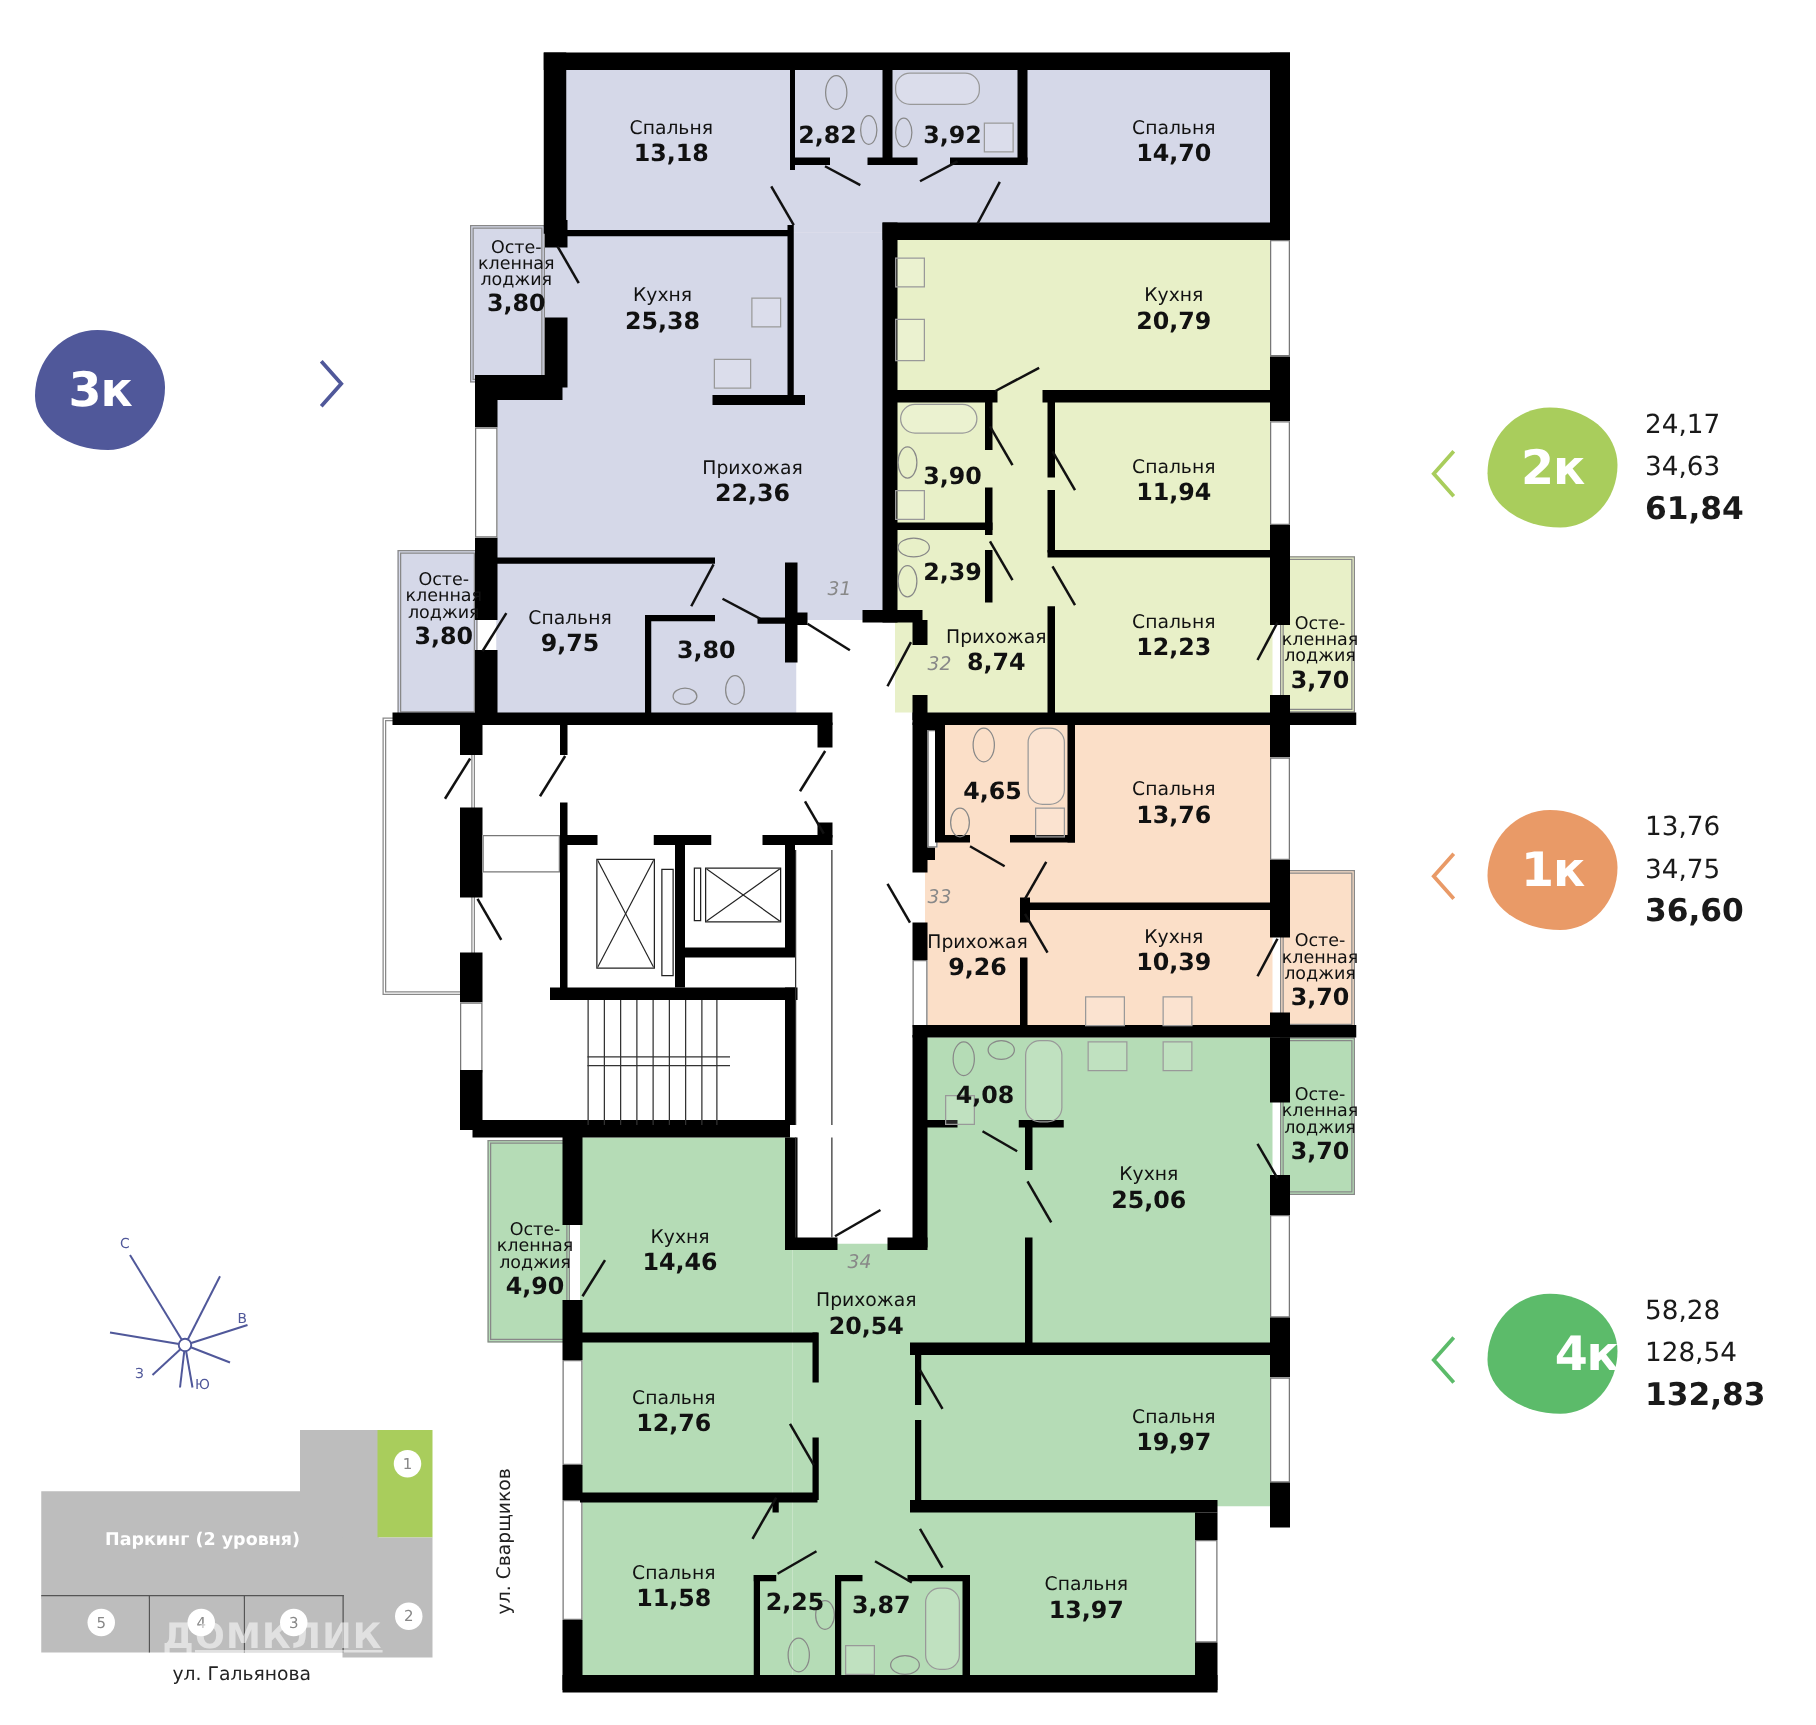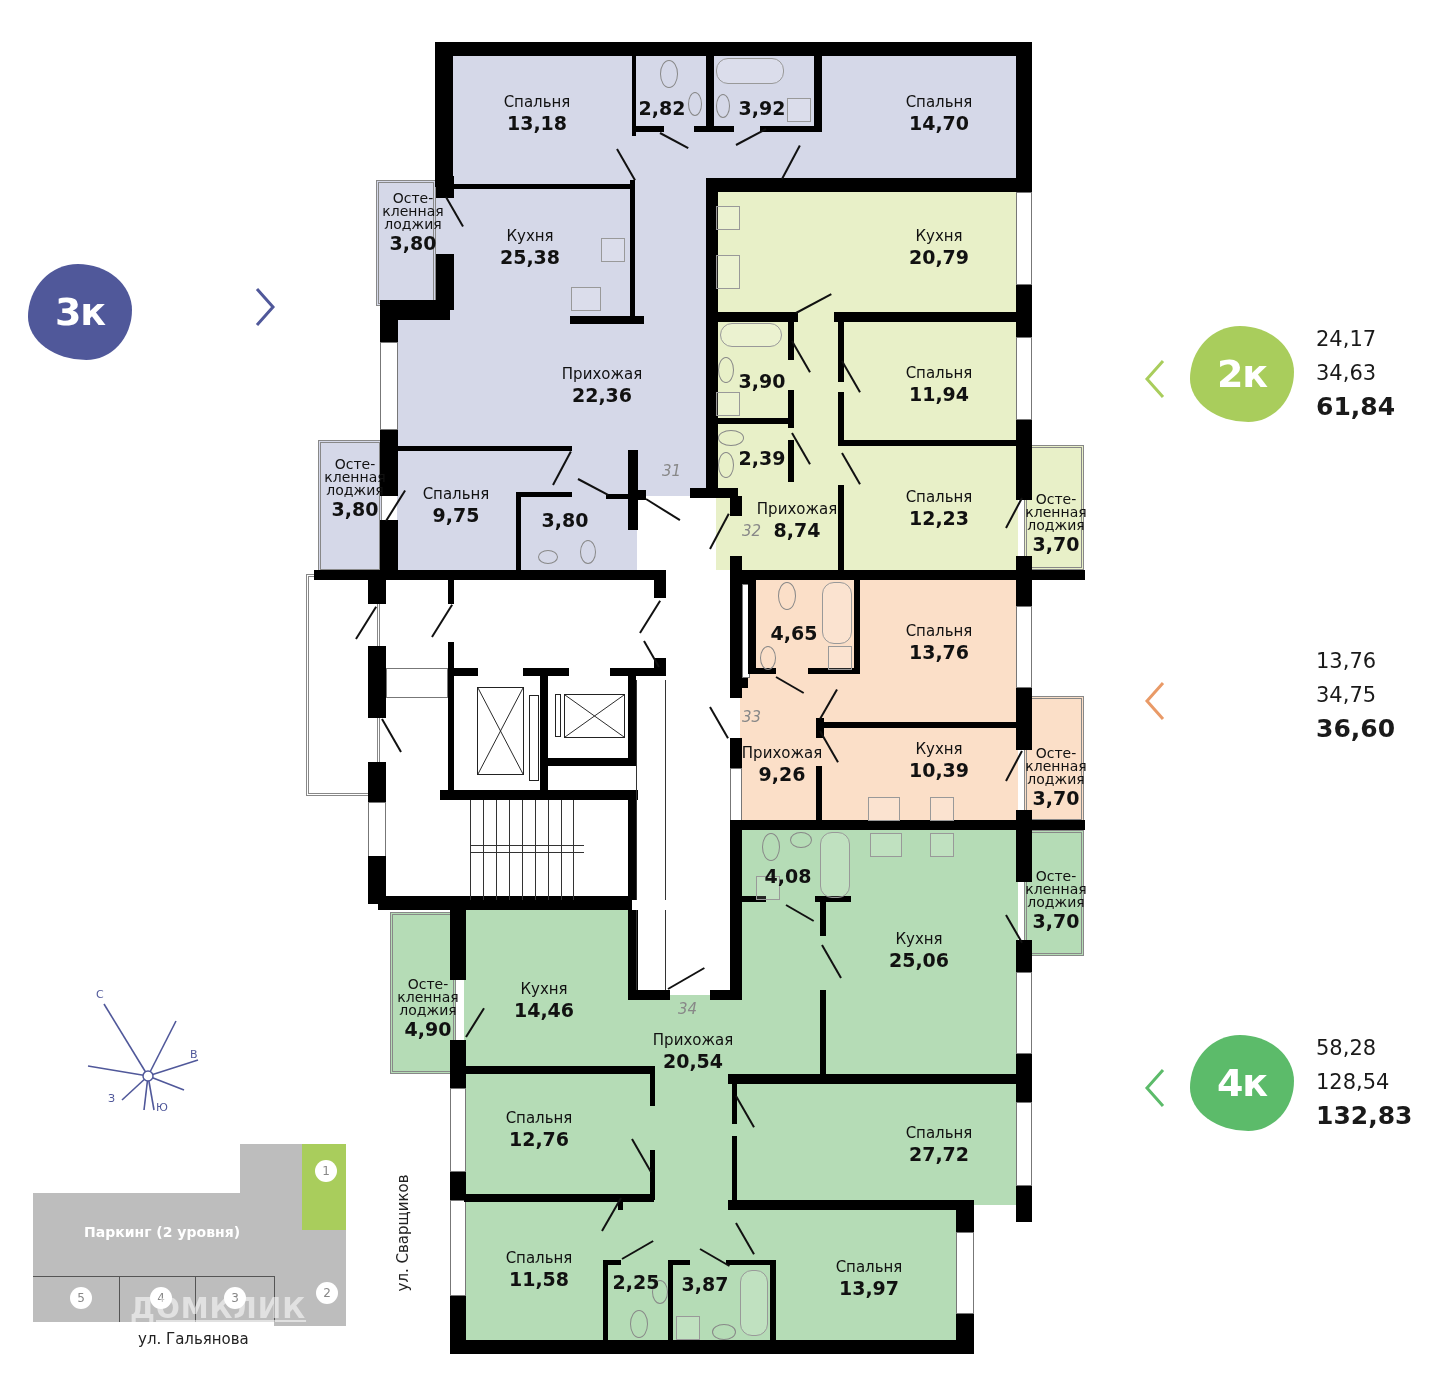--- a/index.html
+++ b/index.html
@@ -62,34 +62,38 @@
     <div class="total">61,84</div>
   </div>
 </div>
 
 <div class="legend" style="left:1142px;top:648px;width:280px;height:100px;">
   <div class="chev" style="left:2px;top:32px;">
     <svg width="22" height="42" viewBox="0 0 22 42">
         <polyline points="19,3 3,21 19,39" fill="none" stroke="#e99a67" stroke-width="3"></polyline>
       </svg>
   </div>
+  <div class="blob" style="left:48px;top:0;">
+    <div class="shape" style="background:#e99a67;"></div>
+    <span>1к</span>
+  </div>
   <div class="nums" style="left:174px;top:-4px;">
     <div>13,76</div>
     <div>34,75</div>
     <div class="total">36,60</div>
   </div>
 </div>
 
 <div class="legend" style="left:1142px;top:1035px;width:290px;height:100px;">
   <div class="chev" style="left:2px;top:32px;">
     <svg width="22" height="42" viewBox="0 0 22 42">
         <polyline points="19,3 3,21 19,39" fill="none" stroke="#5cbb6a" stroke-width="3"></polyline>
       </svg>
   </div>
-  <div class="blob" style="left:48px;top:0;">
+  <div class="blob" style="left:48px;top:0;justify-content:flex-end;">
     <div class="shape" style="background:#5cbb6a;"></div>
     <span>4к</span>
   </div>
   <div class="nums" style="left:174px;top:-4px;">
     <div>58,28</div>
     <div>128,54</div>
     <div class="total">132,83</div>
   </div>
 </div>
 
@@ -416,21 +420,21 @@
   <div class="lbl" style="left:919px;top:931px;"><span>Кухня</span><span class="a">25,06</span></div>
   <div class="lbl" style="left:1056px;top:870px;font-size:14px;line-height:13px;"><span style="white-space:pre-line;">Осте-
 кленная
 лоджия</span><span class="a">3,70</span></div>
   <div class="lbl" style="left:428px;top:978px;font-size:14px;line-height:13px;"><span style="white-space:pre-line;">Осте-
 кленная
 лоджия</span><span class="a">4,90</span></div>
   <div class="lbl" style="left:544px;top:981px;"><span>Кухня</span><span class="a">14,46</span></div>
   <div class="lbl" style="left:693px;top:1032px;"><span>Прихожая</span><span class="a">20,54</span></div>
   <div class="lbl" style="left:539px;top:1110px;"><span>Спальня</span><span class="a">12,76</span></div>
-  <div class="lbl" style="left:939px;top:1125px;"><span>Спальня</span><span class="a">27,72</span></div>
+  <div class="lbl" style="left:939px;top:1125px;"><span>Спальня</span><span class="a">19,97</span></div>
   <div class="lbl" style="left:539px;top:1250px;"><span>Спальня</span><span class="a">11,58</span></div>
   <div class="lbl" style="left:636px;top:1270px;">
       <span class="a">2,25</span>
     </div>
   <div class="lbl" style="left:705px;top:1272px;">
       <span class="a">3,87</span>
     </div>
   <div class="lbl" style="left:869px;top:1259px;"><span>Спальня</span><span class="a">13,97</span></div>
 </div>
 

